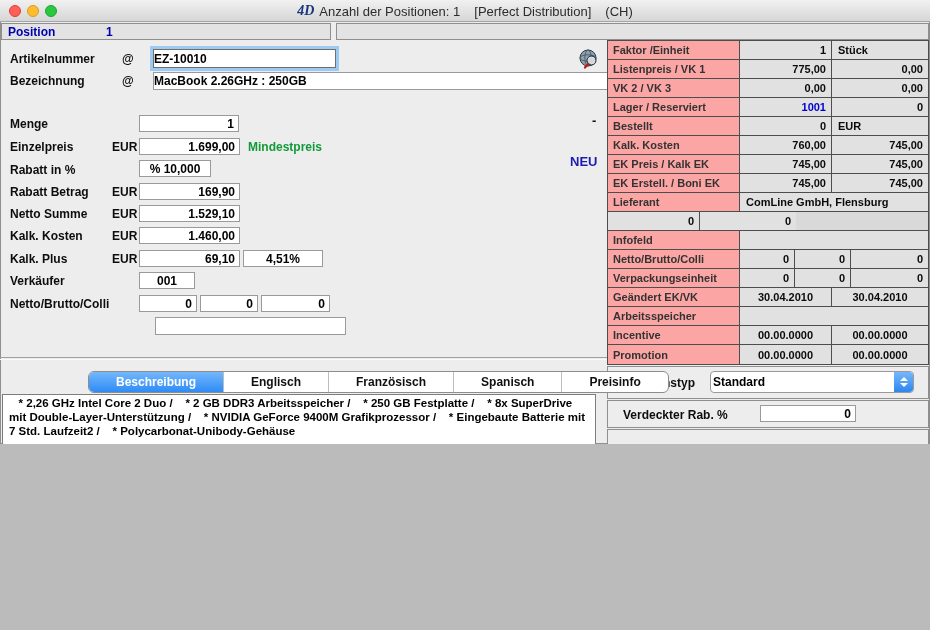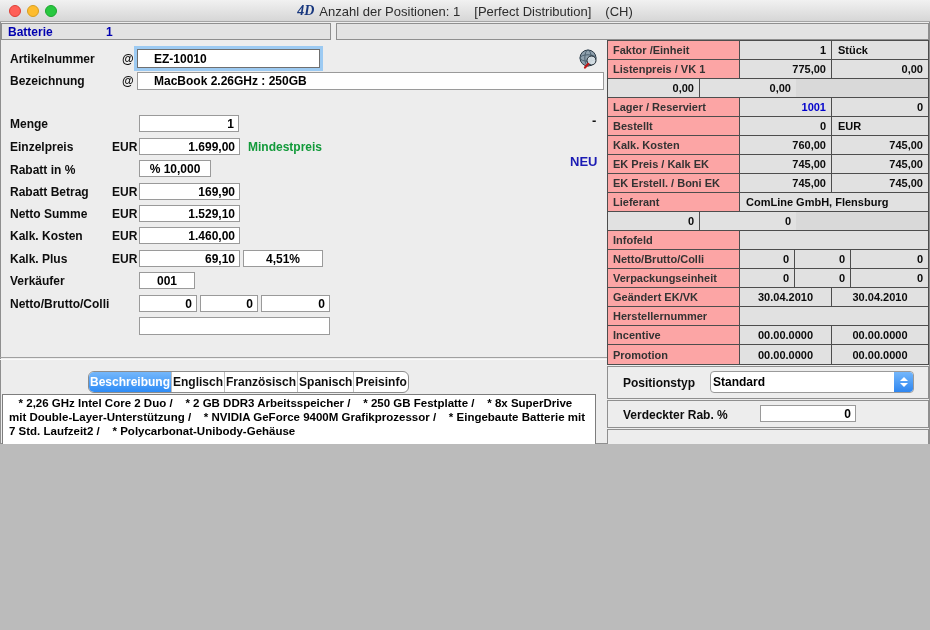--- a/index.html
+++ b/index.html
@@ -24,21 +24,21 @@
   .posbox.two{left:336px;width:593px;}
   .poslabel{position:absolute;left:6px;top:1px;font-weight:bold;font-size:12px;color:#0000b0;}
   .posvalue{position:absolute;left:104px;top:1px;font-weight:bold;font-size:12px;color:#0000b0;}
 
   
   .lbl{position:absolute;font-weight:bold;font-size:12px;color:#0d0d0d;white-space:nowrap;}
   .field{position:absolute;background:#fff;border:1px solid #9a9a9a;box-sizing:border-box;
          font-weight:bold;font-size:12px;color:#000;display:flex;align-items:center;overflow:hidden;}
   .field.right{justify-content:flex-end;padding-right:4px;}
   .field.center{justify-content:center;}
-  .field.left{padding-left:16px;}
+  .field.left{padding-left:0;margin-left:16px;}
   .field.focused{border:1px solid #6f6f6f;box-shadow:0 0 0 3px #9ccaf2;}
   .green{color:#129a3a;}
   .neubadge{position:absolute;left:570px;top:154px;font-weight:bold;font-size:13px;color:#1b1bb4;}
   .dashmark{position:absolute;left:592px;top:113px;font-weight:bold;font-size:13px;color:#111;}
   .groove{position:absolute;left:0;top:357px;width:607px;height:3px;border-top:1px solid #a0a0a0;border-bottom:1px solid #fafafa;box-sizing:border-box;}
   .iconbtn{position:absolute;left:577px;top:47px;width:23px;height:23px;display:flex;align-items:center;justify-content:center;cursor:pointer;}
 
   
   .rtable{position:absolute;left:607px;top:40px;width:322px;border:1px solid #4d4d4d;box-sizing:border-box;background:#d9d9d9;}
   .rt-row{display:flex;height:19px;border-bottom:1px solid #4d4d4d;box-sizing:border-box;}
@@ -59,21 +59,21 @@
   .popup{position:absolute;height:22px;background:#fff;border:1px solid #9a9a9a;border-radius:4px;box-sizing:border-box;
          display:flex;align-items:center;font-weight:bold;font-size:12px;color:#000;padding-left:2px;overflow:hidden;cursor:pointer;}
   .stepper{position:absolute;right:0;top:0;height:100%;width:19px;background:linear-gradient(#74b7fb,#2e86f0);
            border-radius:0 3px 3px 0;display:flex;flex-direction:column;align-items:center;justify-content:center;gap:2px;}
   .chev-up{width:0;height:0;border-left:4px solid transparent;border-right:4px solid transparent;border-bottom:4px solid #fff;}
   .chev-down{width:0;height:0;border-left:4px solid transparent;border-right:4px solid transparent;border-top:4px solid #fff;}
 
   
   .tabs{position:absolute;left:88px;top:371px;height:22px;display:inline-flex;background:#fff;
         border:1px solid #8c8c8c;border-radius:6px;overflow:hidden;box-sizing:border-box;}
-  .tab{padding:0 1px;font-weight:bold;font-size:12px;color:#101010;display:flex;align-items:center;
+  .tab{padding:0 27px;font-weight:bold;font-size:12px;color:#101010;display:flex;align-items:center;
        border-left:1px solid #bdbdbd;cursor:pointer;white-space:nowrap;}
   .tab:first-child{border-left:none;}
   .tab.active{background:linear-gradient(#74b7fb,#2e8cf6);color:#fff;}
 
   
   .desc{position:absolute;left:2px;top:394px;width:594px;height:174px;background:#fff;border:1px solid #7d7d7d;
         box-sizing:border-box;padding:1px 6px;font-weight:bold;font-size:11.5px;line-height:14px;color:#000;
         white-space:pre-wrap;overflow:hidden;}
 
   
@@ -106,21 +106,21 @@
     <span class="light green"></span>
     <div class="titletext">
       <span class="logo4d">4D</span>
       <span>Anzahl der Positionen: 1</span>
       <span class="gap">[Perfect Distribution]</span>
       <span class="gap">(CH)</span>
     </div>
   </div>
 
   <div class="posbox one">
-    <span class="poslabel">Batterie</span>
+    <span class="poslabel">Position</span>
     <span class="posvalue">1</span>
   </div>
   <div class="posbox two"></div>
 
   <span class="lbl" style="left:10px;top:52px;">Artikelnummer</span>
   <span class="lbl" style="left:122px;top:52px;">@</span>
   <div class="field left focused" style="left:137px;top:49px;width:183px;height:19px;">EZ-10010</div>
   <div class="iconbtn">
     <svg width="22" height="22" viewBox="0 0 22 22">
       <circle cx="10" cy="10" r="8" fill="#8fa0ad" stroke="#2b3a46"></circle>
@@ -181,20 +181,21 @@
         <div class="rt-label">Faktor /Einheit</div>
         <div class="rt-cell right" style="width: 92px; min-width: 92px;">1</div>
         <div class="rt-cell left" style="width: 96px; min-width: 96px;">Stück</div>
       </div>
       <div class="rt-row">
         <div class="rt-label">Listenpreis / VK 1</div>
         <div class="rt-cell right" style="width: 92px; min-width: 92px;">775,00</div>
         <div class="rt-cell right" style="width: 96px; min-width: 96px;">0,00</div>
       </div>
       <div class="rt-row">
+        <div class="rt-label">VK 2 / VK 3</div>
         <div class="rt-cell right" style="width: 92px; min-width: 92px;">0,00</div>
         <div class="rt-cell right" style="width: 96px; min-width: 96px;">0,00</div>
       </div>
       <div class="rt-row">
         <div class="rt-label">Lager / Reserviert</div>
         <div class="rt-cell right blue" style="width: 92px; min-width: 92px;">1001</div>
         <div class="rt-cell right" style="width: 96px; min-width: 96px;">0</div>
       </div>
       <div class="rt-row">
         <div class="rt-label">Bestellt</div>
@@ -239,21 +240,21 @@
         <div class="rt-cell right" style="width: 55px; min-width: 55px;">0</div>
         <div class="rt-cell right" style="width: 56px; min-width: 56px;">0</div>
         <div class="rt-cell right" style="width: 77px; min-width: 77px;">0</div>
       </div>
       <div class="rt-row">
         <div class="rt-label">Geändert EK/VK</div>
         <div class="rt-cell center" style="width: 92px; min-width: 92px;">30.04.2010</div>
         <div class="rt-cell center" style="width: 96px; min-width: 96px;">30.04.2010</div>
       </div>
       <div class="rt-row">
-        <div class="rt-label">Herstellernummer</div>
+        <div class="rt-label">Arbeitsspeicher</div>
         <div class="rt-cell left" style="width: 188px; min-width: 188px;"></div>
       </div>
       <div class="rt-row">
         <div class="rt-label">Incentive</div>
         <div class="rt-cell center" style="width: 92px; min-width: 92px;">00.00.0000</div>
         <div class="rt-cell center" style="width: 96px; min-width: 96px;">00.00.0000</div>
       </div>
       <div class="rt-row">
         <div class="rt-label">Promotion</div>
         <div class="rt-cell center" style="width: 92px; min-width: 92px;">00.00.0000</div>

